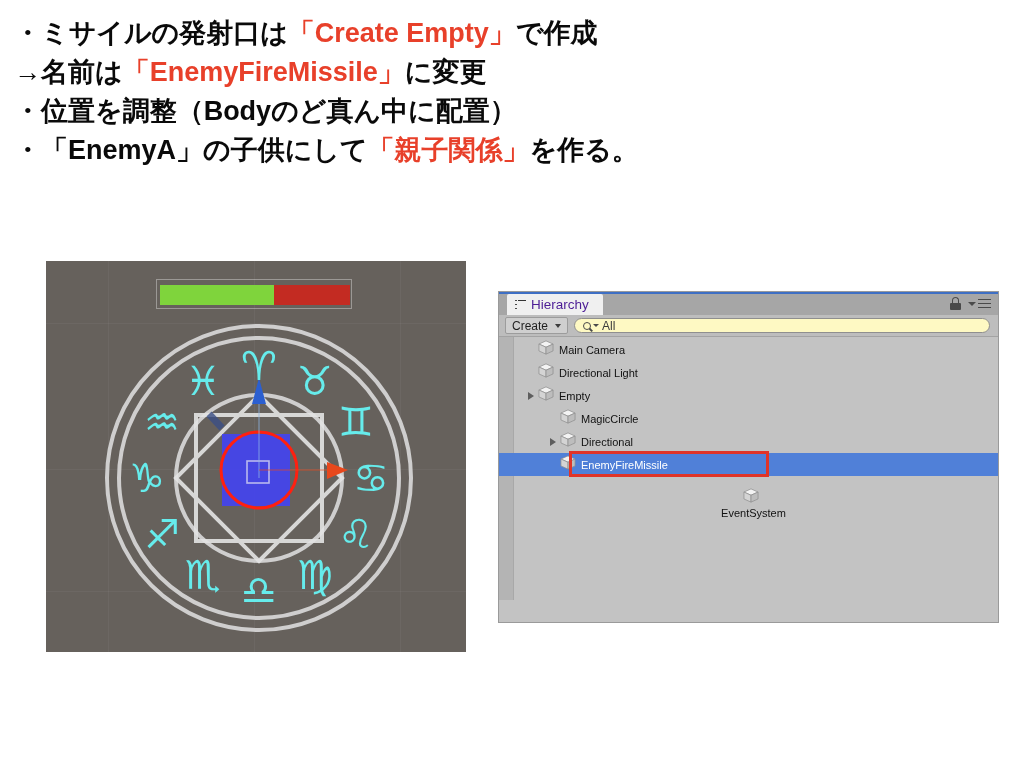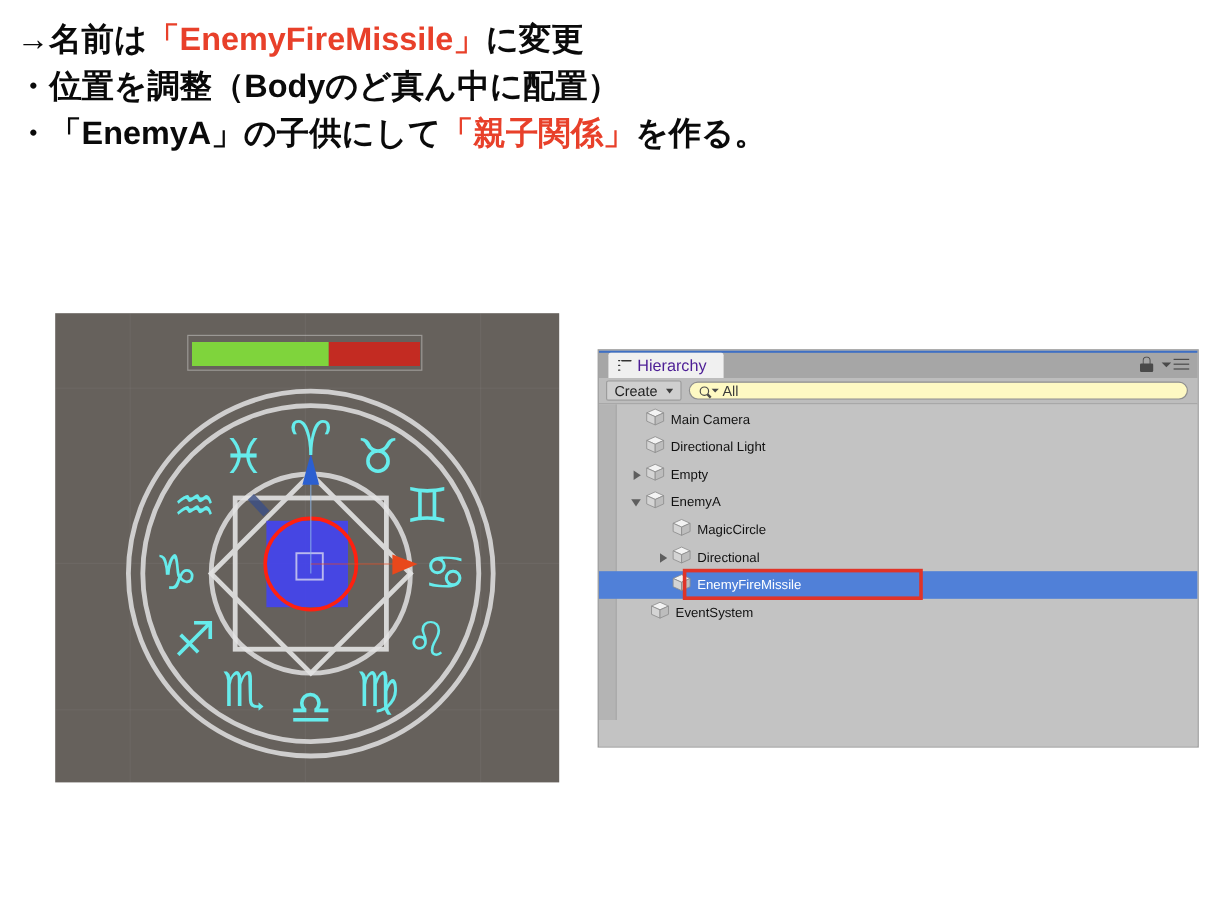--- a/index.html
+++ b/index.html
@@ -121,20 +121,21 @@
     position:absolute;left:70px;top:-2px;width:200px;height:26px;
     border:3px solid #e03428;box-sizing:border-box;pointer-events:none;
   }
 </style>
 </head>
 <body>
 
 <div class="page">
 
   <div class="notes" id="notes-block">
+      <div class="note-line"><span>・ミサイルの発射口は</span><span class="hl">「Create Empty」</span><span>で作成</span></div>
       <div class="note-line"><span>→名前は</span><span class="hl">「EnemyFireMissile」</span><span>に変更</span></div>
       <div class="note-line"><span>・位置を調整（Bodyのど真ん中に配置）</span></div>
       <div class="note-line"><span>・「EnemyA」の子供にして</span><span class="hl">「親子関係」</span><span>を作る。</span></div>
     </div>
 
   <div class="scene">
     <div class="gridv" style="left:62px"></div>
     <div class="gridv" style="left:208px"></div>
     <div class="gridv" style="left:354px"></div>
     <div class="gridh" style="top:62px"></div>
@@ -251,29 +252,20 @@
           </div>
           <div class="row" style="padding-left: 26px;">
             <span class="tri collapsed"></span>
             <span class="cube"><svg width="16" height="15" viewBox="0 0 18 17">
                 <polygon points="9,1 17,4.6 9,8.2 1,4.6" fill="#f3f3f3" stroke="#8d8d8d" stroke-width="0.8"></polygon>
                 <polygon points="1,4.6 9,8.2 9,16 1,12.4" fill="#d4d4d4" stroke="#8d8d8d" stroke-width="0.8"></polygon>
                 <polygon points="17,4.6 9,8.2 9,16 17,12.4" fill="#bdbdbd" stroke="#8d8d8d" stroke-width="0.8"></polygon>
               </svg></span>
             <span class="lbl">Empty</span>
           </div>
-          <div class="row" style="padding-left: 26px;">
-            <span class="tri expanded"></span>
-            <span class="cube"><svg width="16" height="15" viewBox="0 0 18 17">
-                <polygon points="9,1 17,4.6 9,8.2 1,4.6" fill="#f3f3f3" stroke="#8d8d8d" stroke-width="0.8"></polygon>
-                <polygon points="1,4.6 9,8.2 9,16 1,12.4" fill="#d4d4d4" stroke="#8d8d8d" stroke-width="0.8"></polygon>
-                <polygon points="17,4.6 9,8.2 9,16 17,12.4" fill="#bdbdbd" stroke="#8d8d8d" stroke-width="0.8"></polygon>
-              </svg></span>
-            <span class="lbl">EnemyA</span>
-          </div>
           <div class="row" style="padding-left: 48px;">
             <span class="tri"></span>
             <span class="cube"><svg width="16" height="15" viewBox="0 0 18 17">
                 <polygon points="9,1 17,4.6 9,8.2 1,4.6" fill="#f3f3f3" stroke="#8d8d8d" stroke-width="0.8"></polygon>
                 <polygon points="1,4.6 9,8.2 9,16 1,12.4" fill="#d4d4d4" stroke="#8d8d8d" stroke-width="0.8"></polygon>
                 <polygon points="17,4.6 9,8.2 9,16 17,12.4" fill="#bdbdbd" stroke="#8d8d8d" stroke-width="0.8"></polygon>
               </svg></span>
             <span class="lbl">MagicCircle</span>
           </div>
           <div class="row" style="padding-left: 48px;">
@@ -288,21 +280,21 @@
           <div class="row selected" style="padding-left: 48px; background: rgb(80, 128, 216);">
             <span class="tri"></span>
             <span class="cube"><svg width="16" height="15" viewBox="0 0 18 17">
                 <polygon points="9,1 17,4.6 9,8.2 1,4.6" fill="#f3f3f3" stroke="#8d8d8d" stroke-width="0.8"></polygon>
                 <polygon points="1,4.6 9,8.2 9,16 1,12.4" fill="#d4d4d4" stroke="#8d8d8d" stroke-width="0.8"></polygon>
                 <polygon points="17,4.6 9,8.2 9,16 17,12.4" fill="#bdbdbd" stroke="#8d8d8d" stroke-width="0.8"></polygon>
               </svg></span>
             <span class="lbl">EnemyFireMissile</span>
             <span class="redbox" style="border-color: rgb(224, 52, 40);"></span>
           </div>
-          <div class="row" style="padding-left: 30px;">
+          <div class="row" style="padding-left: 10px; flex-direction: column;">
             <span class="tri"></span>
             <span class="cube"><svg width="16" height="15" viewBox="0 0 18 17">
                 <polygon points="9,1 17,4.6 9,8.2 1,4.6" fill="#f3f3f3" stroke="#8d8d8d" stroke-width="0.8"></polygon>
                 <polygon points="1,4.6 9,8.2 9,16 1,12.4" fill="#d4d4d4" stroke="#8d8d8d" stroke-width="0.8"></polygon>
                 <polygon points="17,4.6 9,8.2 9,16 17,12.4" fill="#bdbdbd" stroke="#8d8d8d" stroke-width="0.8"></polygon>
               </svg></span>
             <span class="lbl">EventSystem</span>
           </div>
         </div>
     </div>

